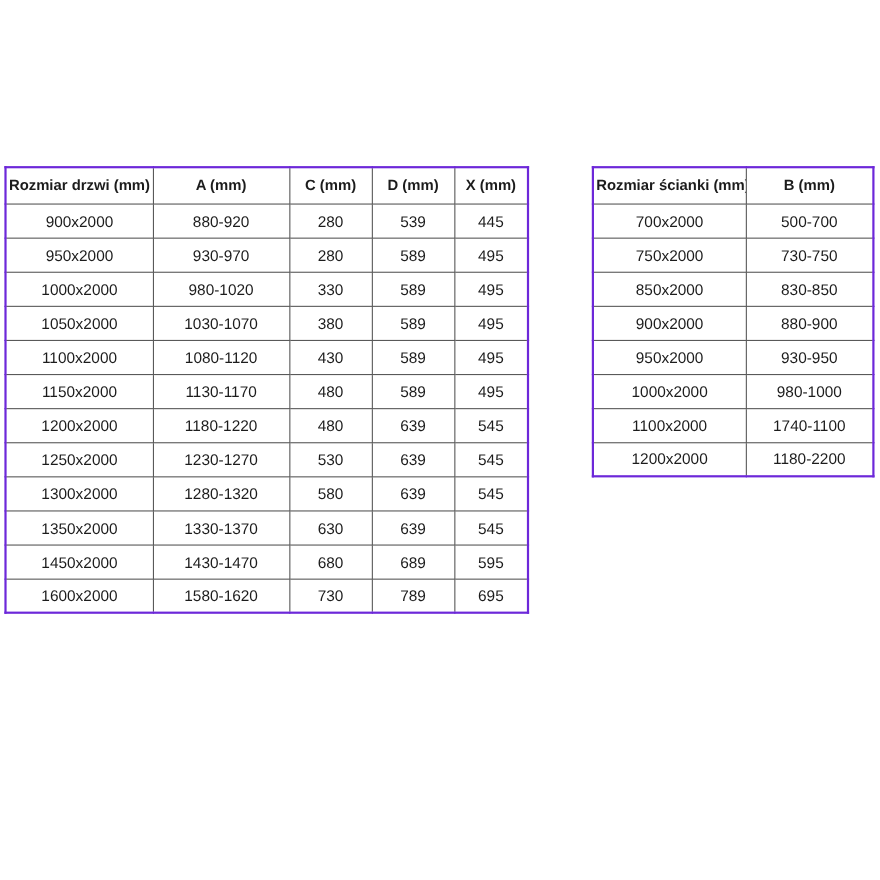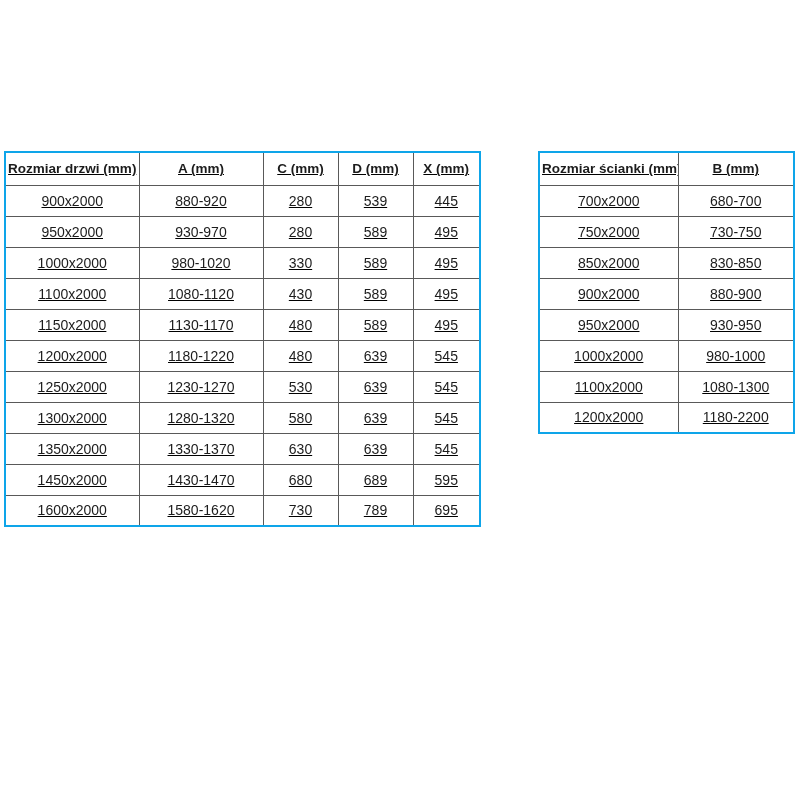--- a/index.html
+++ b/index.html
@@ -9,22 +9,21 @@
     font-family: "Liberation Sans", sans-serif;
     position: relative;
     overflow: hidden;
   }
   .page { position: absolute; inset: 0; background: #ffffff; }
   table.spec-table {
     position: absolute;
     border-collapse: collapse;
     table-layout: fixed;
     background: #ffffff;
-    border: 2px solid #0ea5e9;
-    text-decoration: underline;
+    border: 2px solid #6d28d9;
   }
   table.spec-table th, table.spec-table td {
     border: 1px solid #595959;
     text-align: center;
     vertical-align: middle;
     color: #1c1c1c;
     padding: 0 2px;
     white-space: nowrap;
     overflow: hidden;
   }
@@ -85,20 +84,27 @@
           <td>495</td>
         </tr>
         <tr>
           <td>1000x2000</td>
           <td>980-1020</td>
           <td>330</td>
           <td>589</td>
           <td>495</td>
         </tr>
         <tr>
+          <td>1050x2000</td>
+          <td>1030-1070</td>
+          <td>380</td>
+          <td>589</td>
+          <td>495</td>
+        </tr>
+        <tr>
           <td>1100x2000</td>
           <td>1080-1120</td>
           <td>430</td>
           <td>589</td>
           <td>495</td>
         </tr>
         <tr>
           <td>1150x2000</td>
           <td>1130-1170</td>
           <td>480</td>
@@ -157,21 +163,21 @@
       </colgroup>
     <thead>
       <tr>
           <th>Rozmiar ścianki (mm)</th>
           <th>B (mm)</th>
         </tr>
     </thead>
     <tbody>
         <tr>
           <td>700x2000</td>
-          <td>680-700</td>
+          <td>500-700</td>
         </tr>
         <tr>
           <td>750x2000</td>
           <td>730-750</td>
         </tr>
         <tr>
           <td>850x2000</td>
           <td>830-850</td>
         </tr>
         <tr>
@@ -181,21 +187,21 @@
         <tr>
           <td>950x2000</td>
           <td>930-950</td>
         </tr>
         <tr>
           <td>1000x2000</td>
           <td>980-1000</td>
         </tr>
         <tr>
           <td>1100x2000</td>
-          <td>1080-1300</td>
+          <td>1740-1100</td>
         </tr>
         <tr>
           <td>1200x2000</td>
           <td>1180-2200</td>
         </tr>
       </tbody>
   </table>
 
 </div>
 

